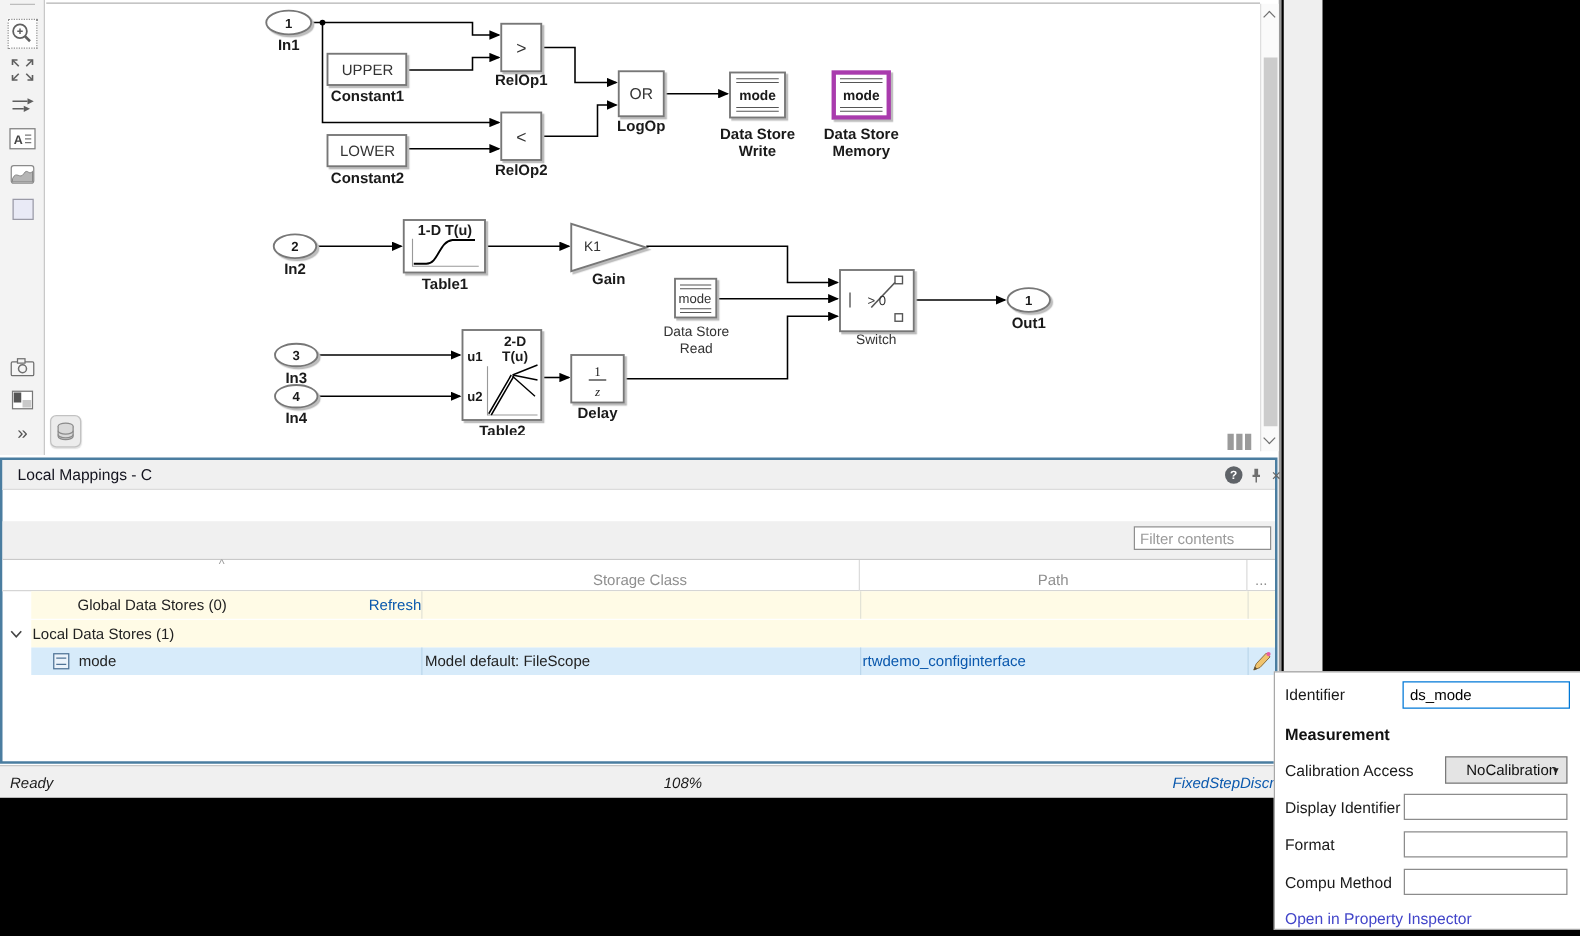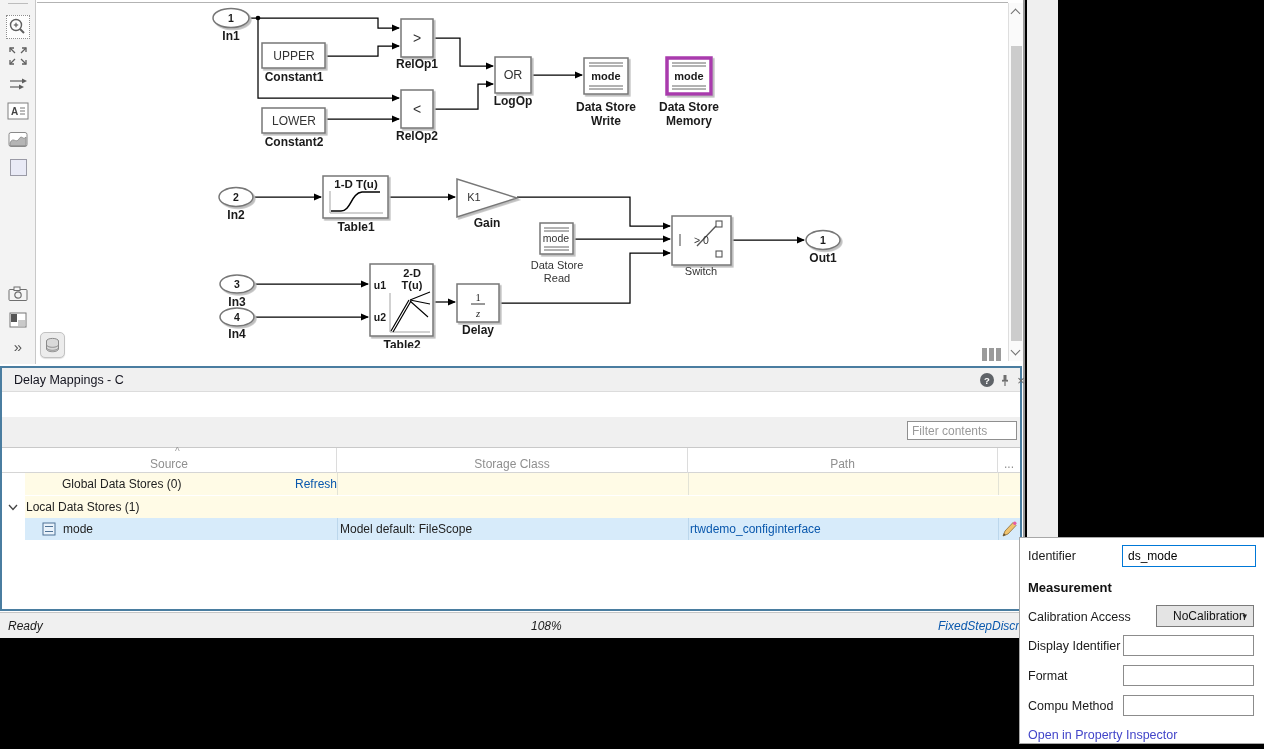--- a/index.html
+++ b/index.html
@@ -275,42 +275,41 @@
 
   <div id="vscroll">
     <span class="chev chev-up" style="position:absolute;left:3px;top:7px"></span>
     <div class="scroll-thumb"></div>
     <span class="chev chev-down" style="position:absolute;left:3px;top:344px"></span>
   </div>
   <div id="grip"><span></span><span></span><span></span></div>
 
   <div id="code-mappings">
     <div id="cm-title">
-      <span id="cm-title-text">Delay Mappings - C</span>
+      <span id="cm-title-text">Local Mappings - C</span>
       <span class="cm-titleicon" id="cm-help">
           <span>?</span>
         </span>
       <span class="cm-titleicon" id="cm-pin">
         <svg width="10" height="13">
             <rect x="3.5" y="1" width="3" height="5" fill="#6f6f6f"></rect>
             <rect x="2" y="5.8" width="6" height="1.8" fill="#6f6f6f"></rect>
             <line x1="5" y1="7.6" x2="5" y2="12" stroke="#6f6f6f" stroke-width="1.2"></line>
           </svg>
       </span>
       <span class="cm-titleicon" id="cm-close">
           <span>×</span>
         </span>
     </div>
     <div id="cm-toolbar">
       <input id="filter-input" type="text" placeholder="Filter contents" style="">
     </div>
 
     <div id="cm-table">
       <div id="cm-header">
-        <div class="hcell" style="left:0;width:335px"><span>Source</span></div>
         <div class="hcell" style="left:335px;width:351px"><span>Storage Class</span></div>
         <div class="hcell" style="left:686px;width:310px"><span>Path</span></div>
         <div class="hcell" style="left:996px;width:22px;border-right:none"><span>...</span></div>
         <span id="sort-caret">^</span>
       </div>
 
       <div class="cm-row" style="top:26px">
         <div class="row-fill yellow"></div>
         <span class="rtext" style="left:60px">Global Data Stores (0)</span>
         <span class="rtext link" style="left:293px">Refresh</span>

